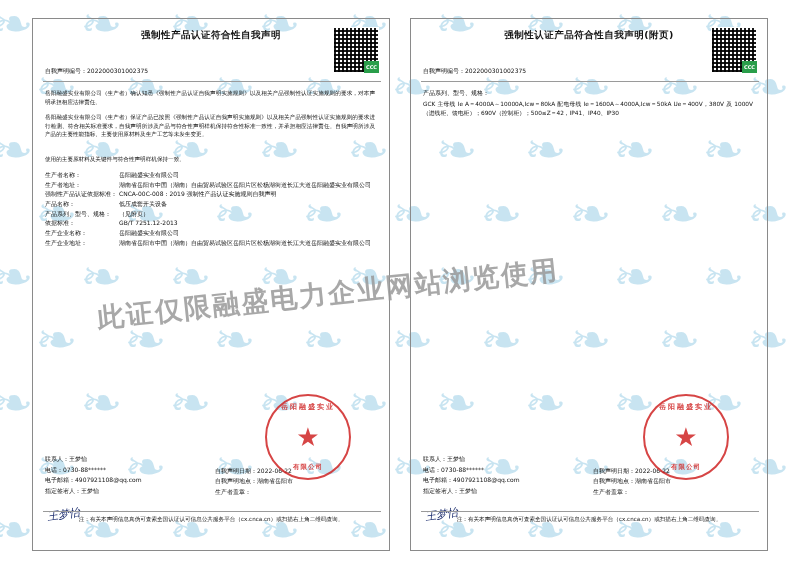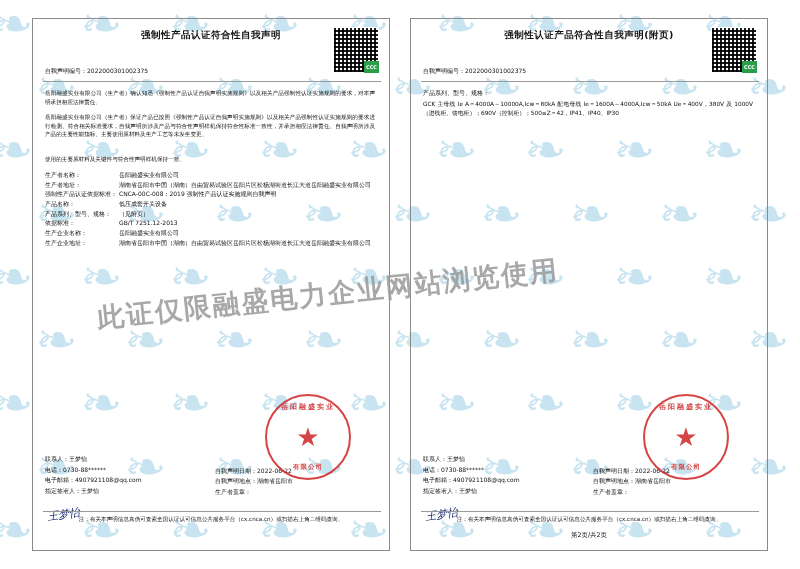--- a/index.html
+++ b/index.html
@@ -335,18 +335,17 @@
     <div class="stamp" style="right:38px;bottom:70px;">
       <div class="arc">岳阳融盛实业</div>
       <div class="star">★</div>
       <div class="arc2">有限公司</div>
     </div>
 
     <div class="sig">王梦怡</div>
 
     <div class="hr" style="bottom:38px;"></div>
     <div class="note">注：有关本声明信息真伪可查索全国认证认可信息公共服务平台（cx.cnca.cn）或扫描右上角二维码查询。</div>
-    <div class="pageno">第2页/共2页</div>
   </div>
 
   <div class="big-watermark">此证仅限融盛电力企业网站浏览使用</div>
 
 </div>
 
 </body></html>

